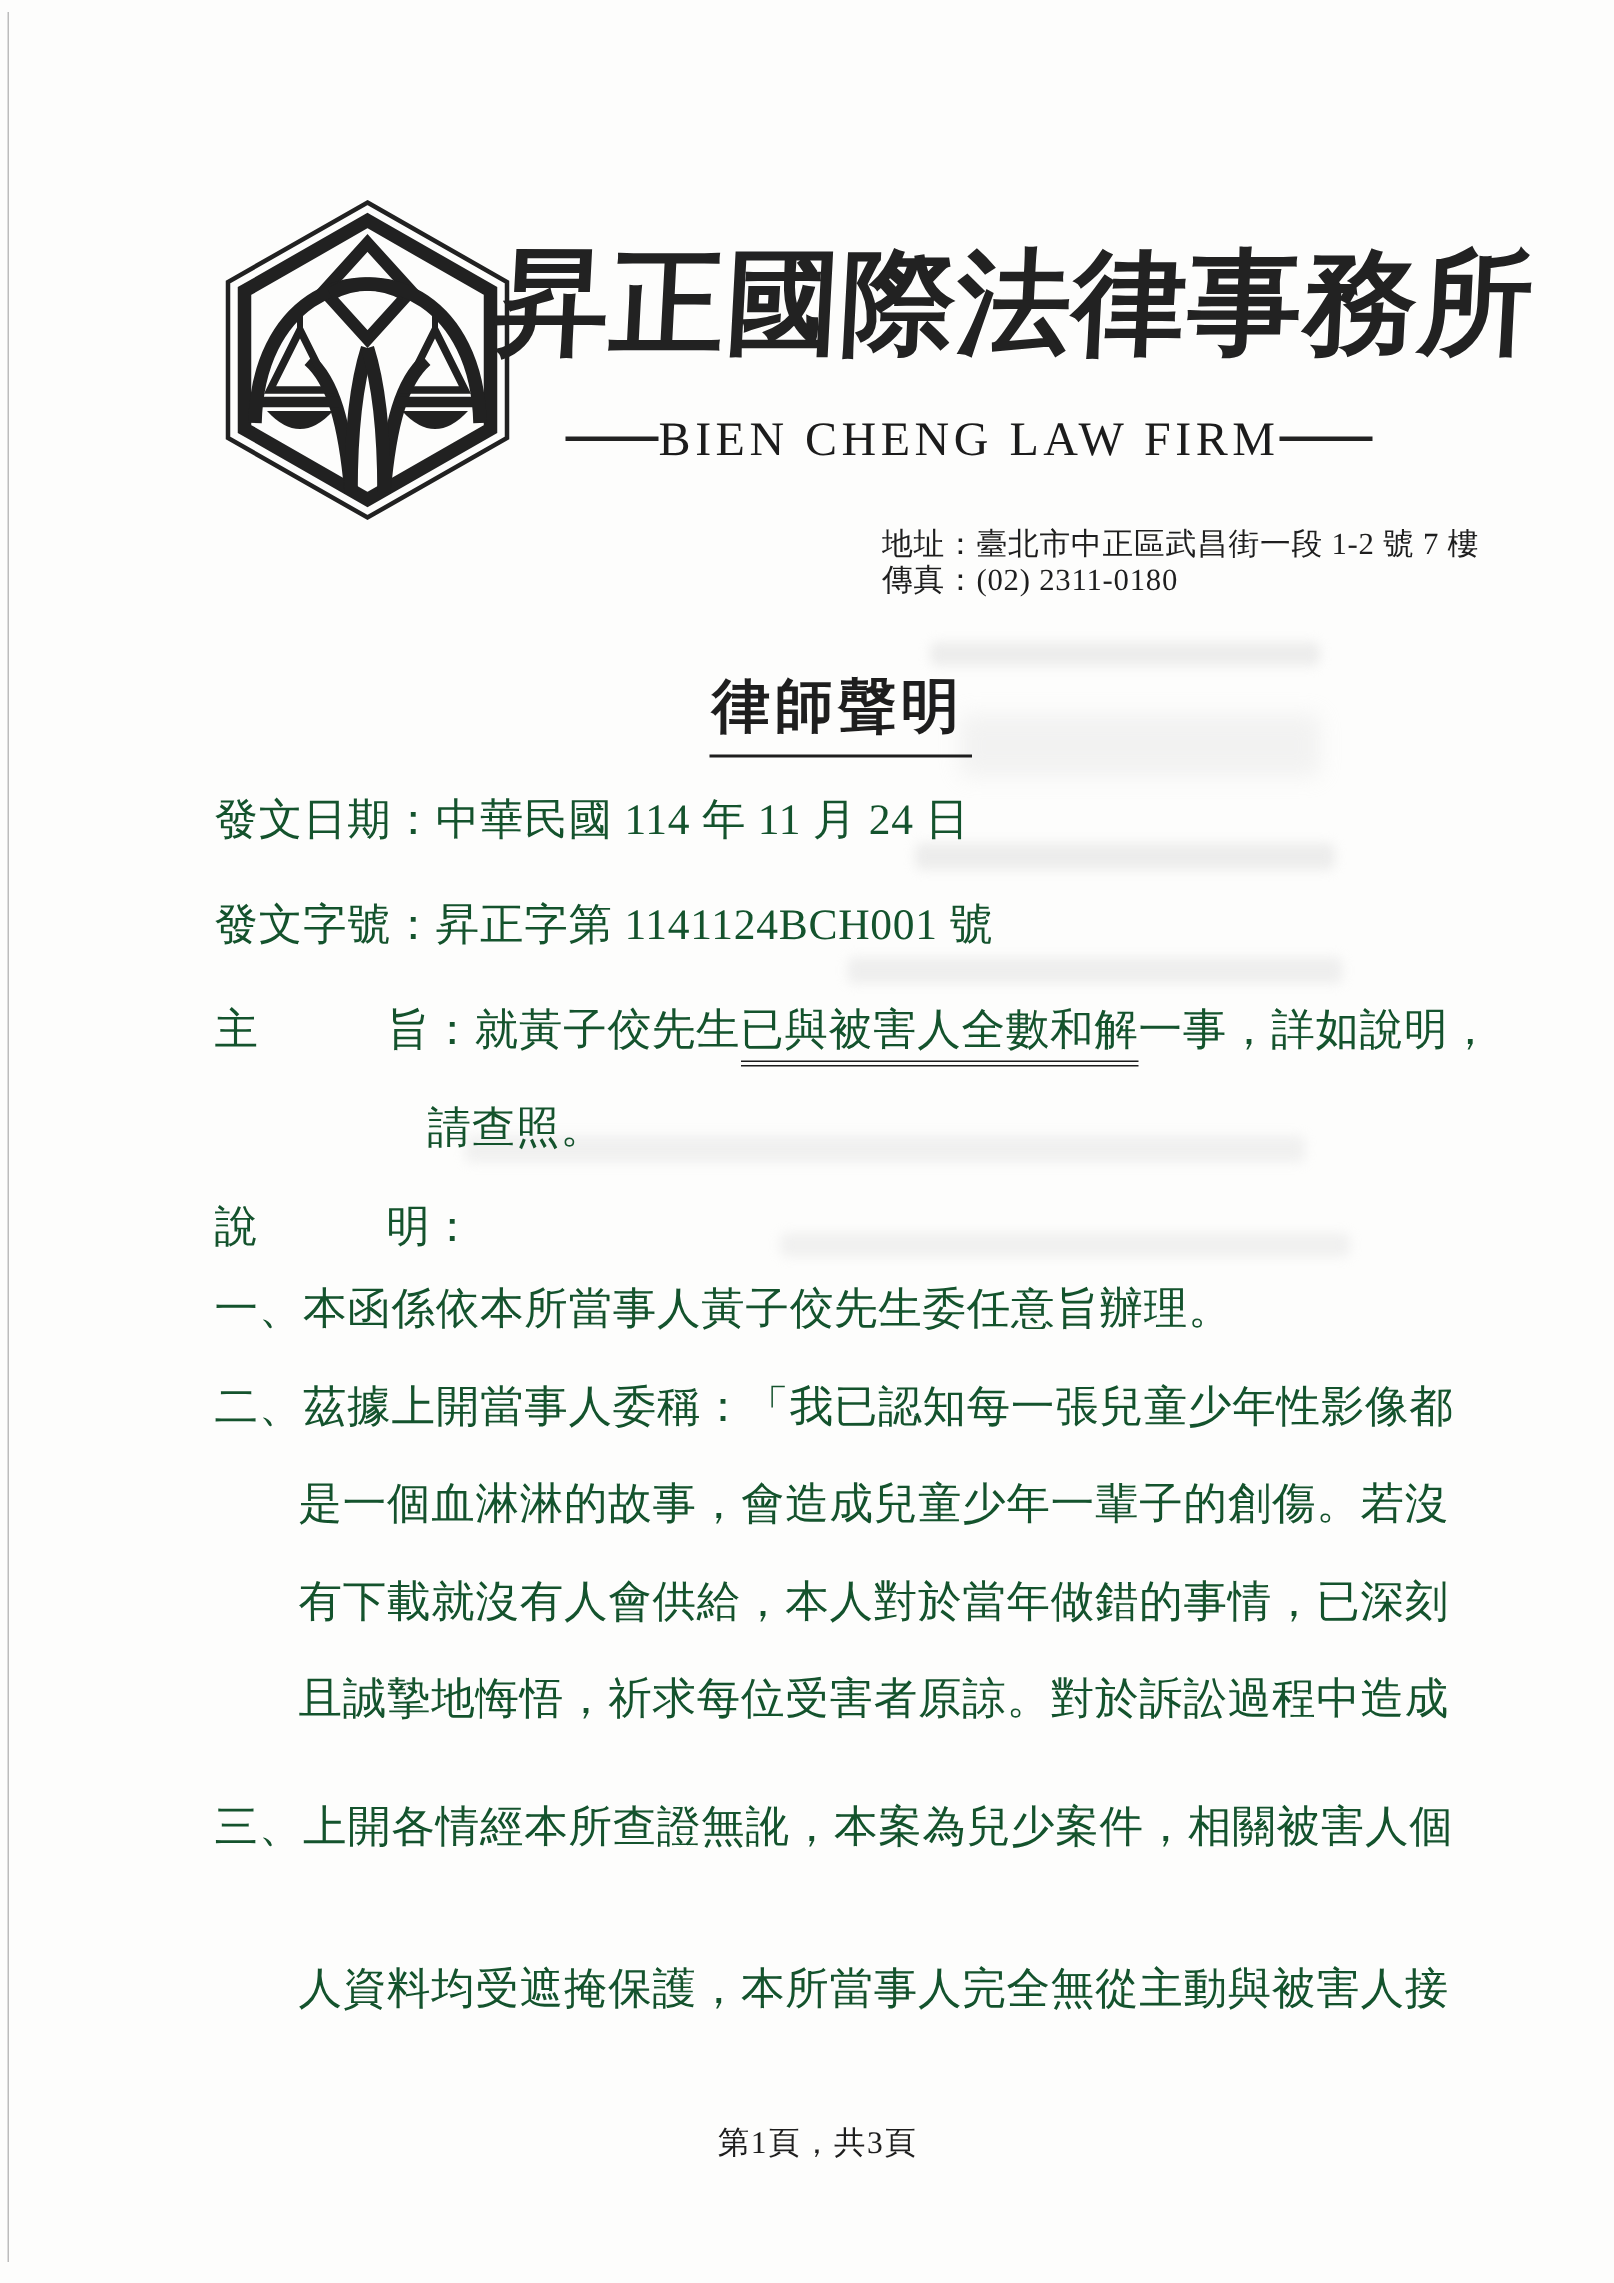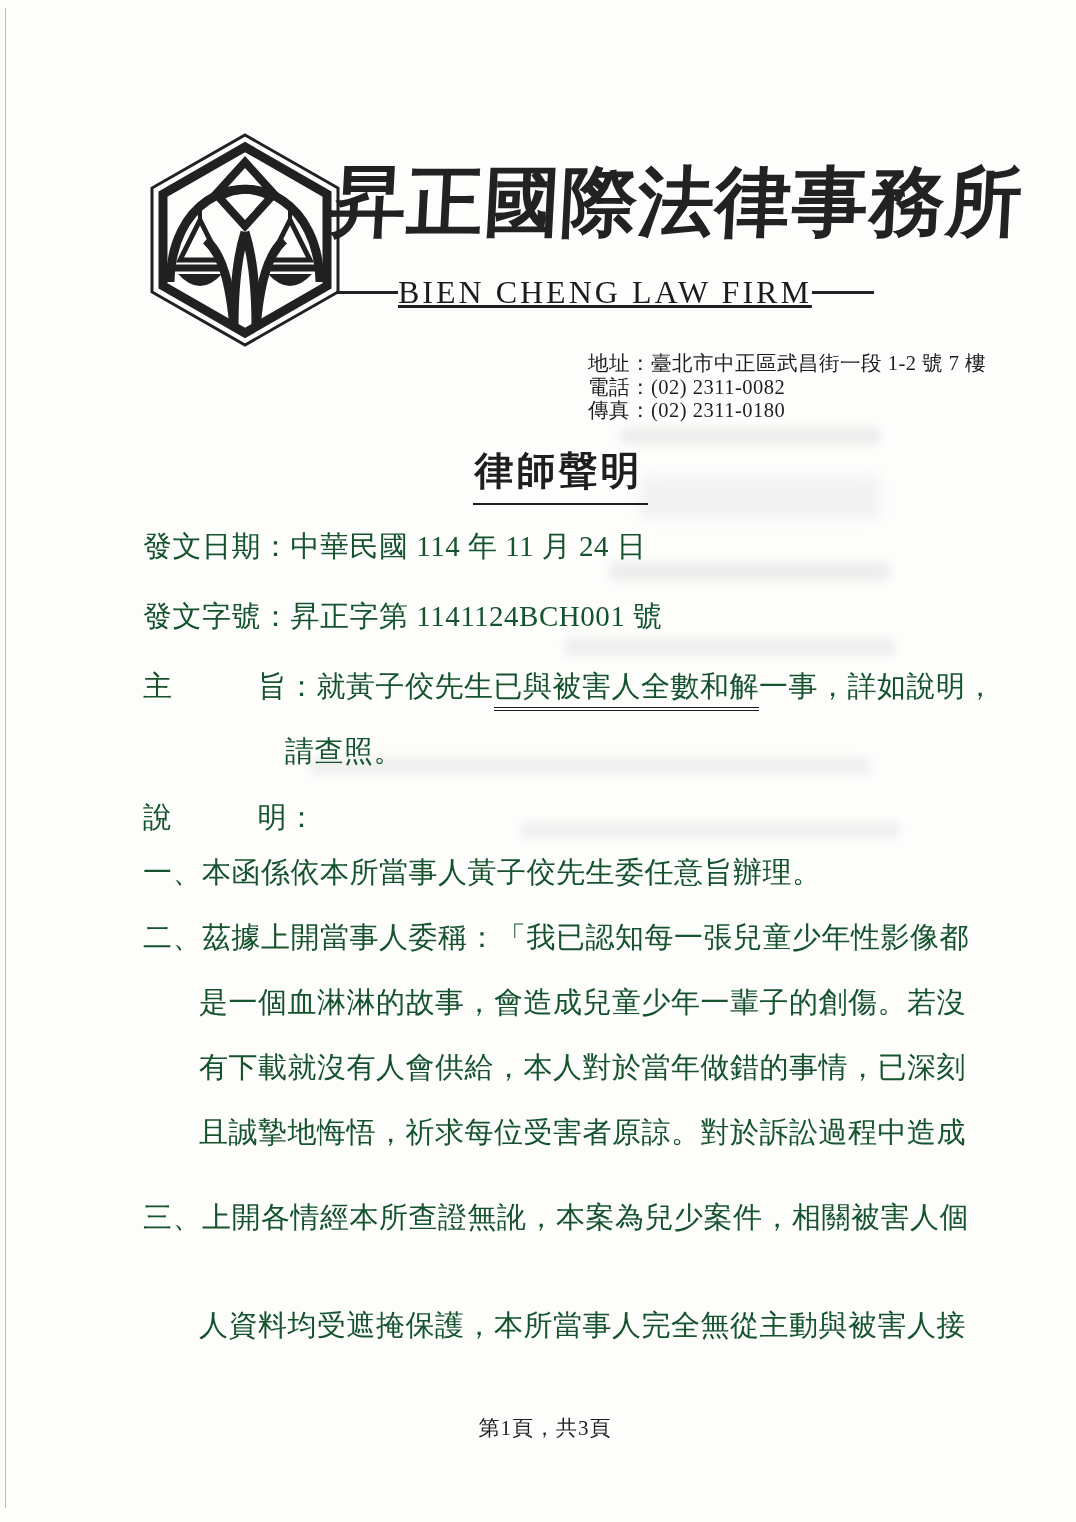--- a/index.html
+++ b/index.html
@@ -36,22 +36,21 @@
     white-space: nowrap;
     transform: skewX(-3deg);
     color: #222;
   }
   .firm-en-row {
     position: absolute;
     left: 336px; top: 274px;
     width: 620px;
     display: flex;
     align-items: center;
-    justify-content: flex-start;
-    text-decoration: underline;
+    justify-content: center;
   }
   .firm-en-dash { width: 62px; height: 3px; background: #222; }
   .firm-en {
     font-size: 32px;
     letter-spacing: 3px;
     white-space: nowrap;
     color: #1c1c1c;
   }
   .addr-block {
     position: absolute;
@@ -157,21 +156,20 @@
   <div class="firm-zh">昇正國際法律事務所</div>
 
   <div class="firm-en-row">
     <div class="firm-en-dash"></div>
     <div class="firm-en">BIEN CHENG LAW FIRM</div>
     <div class="firm-en-dash"></div>
   </div>
 
   <div class="addr-block">
     <div>地址：臺北市中正區武昌街一段 1-2 號 7 樓</div>
-    <div>電話：(02) 2311-0082</div>
     <div>傳真：(02) 2311-0180</div>
   </div>
 
   <div class="doc-title-wrap">
     <span class="doc-title">律師聲明</span>
   </div>
 
   <div class="bl" style="top:527px">發文日期：中華民國 114 年 11 月 24 日</div>
   <div class="bl" style="top:597px">發文字號：昇正字第 1141124BCH001 號</div>
 

